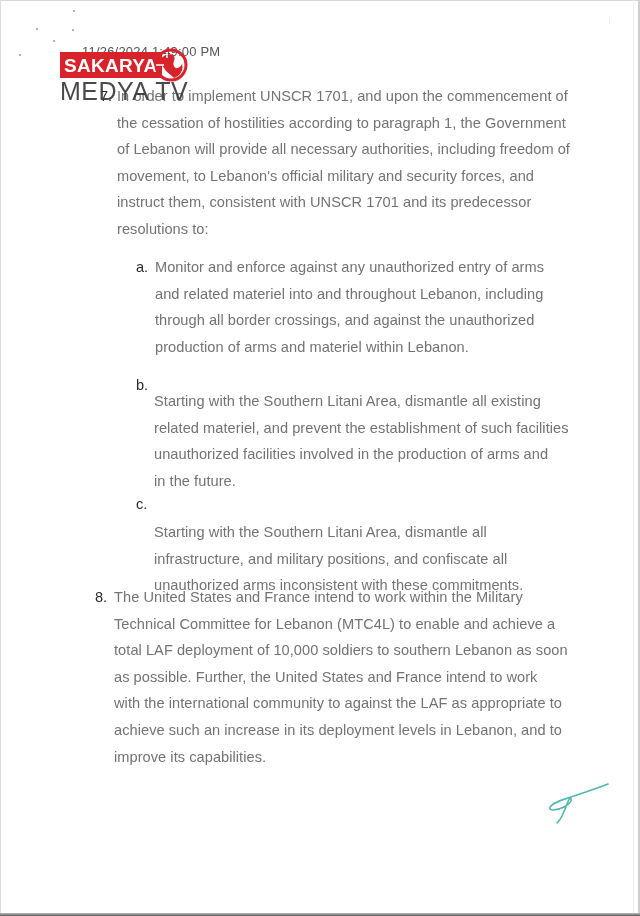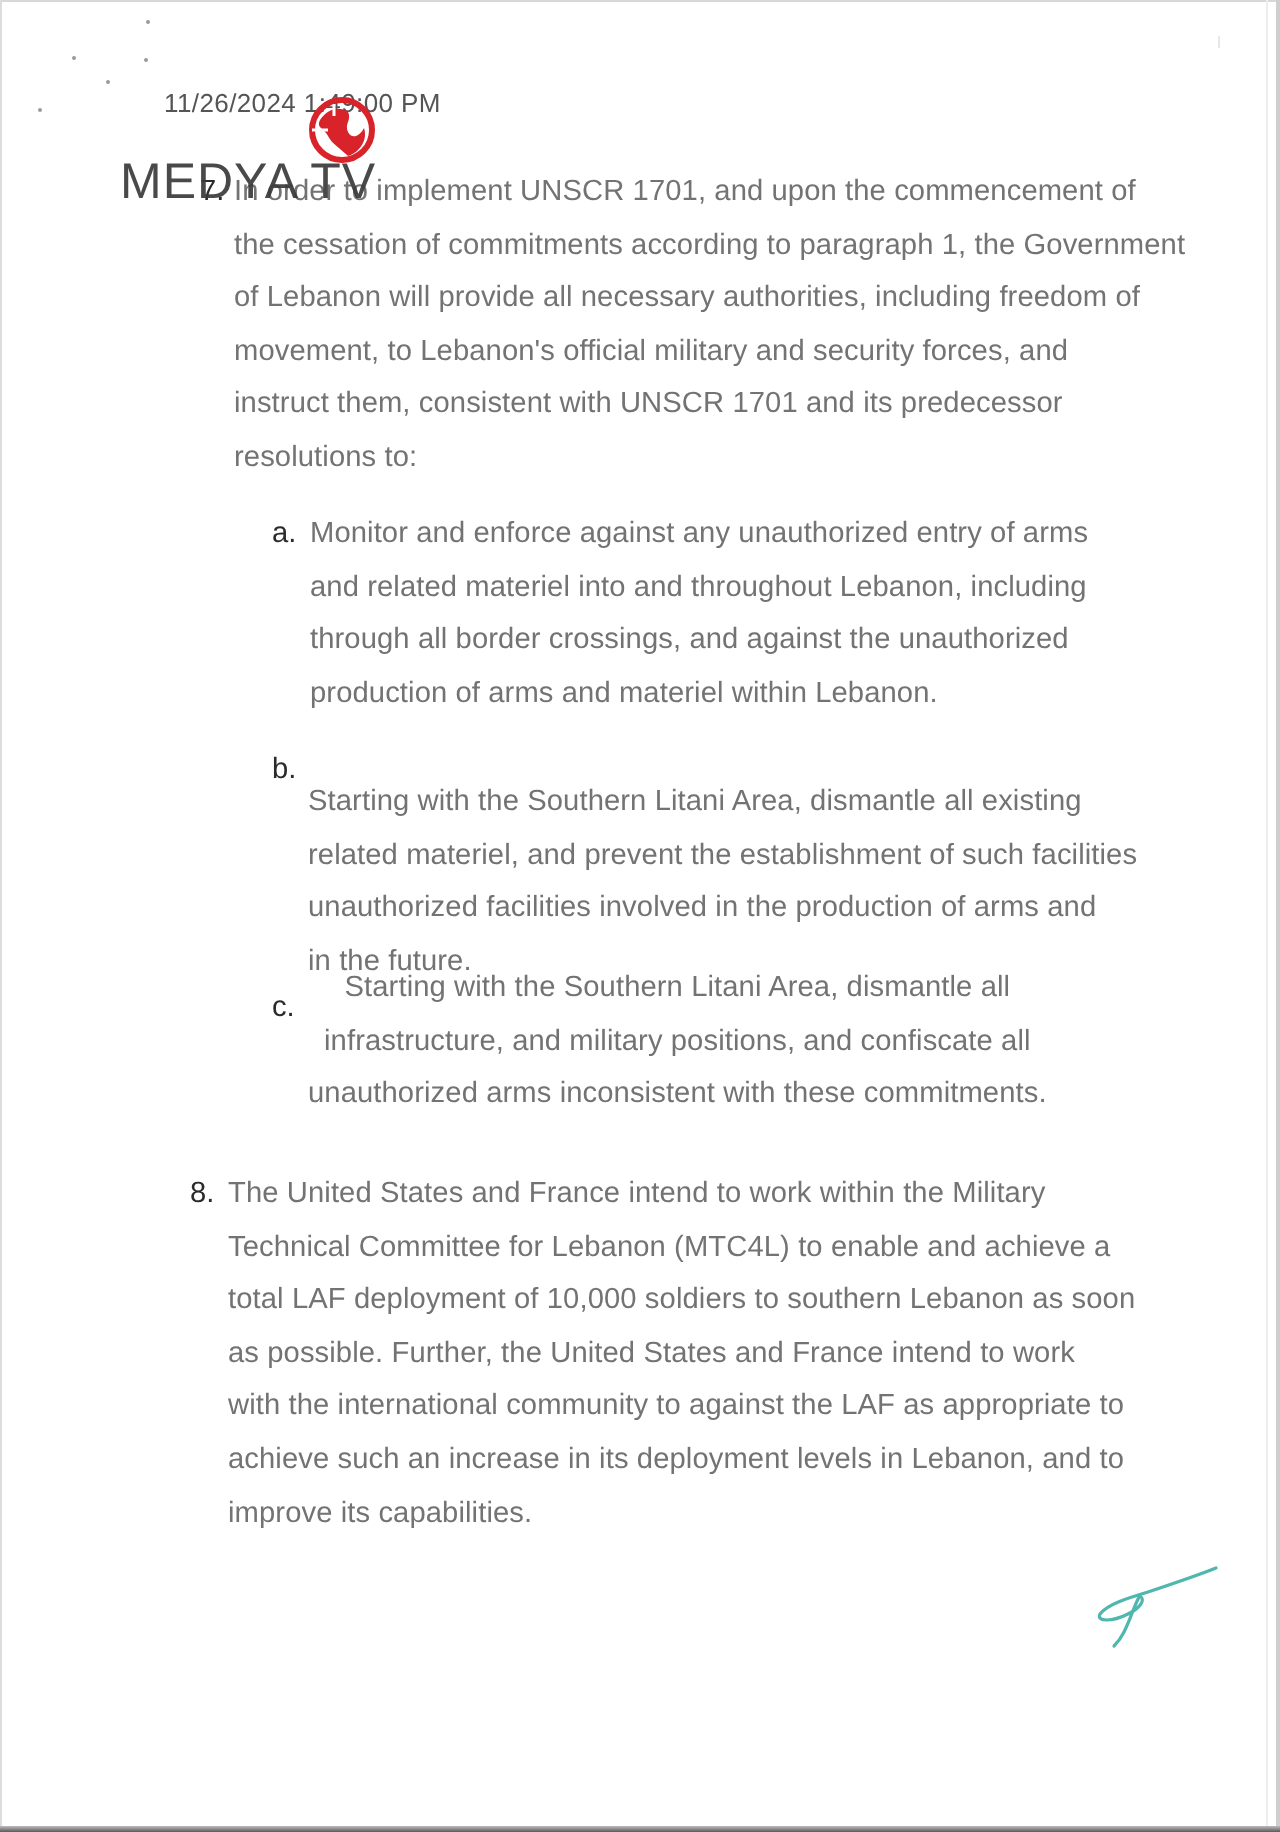--- a/index.html
+++ b/index.html
@@ -92,21 +92,21 @@
 
     .p7-num { position: absolute; left: 100px; top: 83px; font-size: 14.6px; line-height: 26.6px; color: #2b2b2b; }
     .p7 { left: 117px; top: 83px; }
 
     .sub-marker { position: absolute; font-size: 14.6px; line-height: 26.6px; color: #2b2b2b; }
     .sub-a-m { left: 136px; top: 254px; }
     .sub-a { left: 155px; top: 254px; }
     .sub-b-m { left: 136px; top: 372px; }
     .sub-b { left: 154px; top: 388px; }
     .sub-c-m { left: 136px; top: 491px; }
-    .sub-c { left: 154px; top: 481px; text-align: center; }
+    .sub-c { left: 154px; top: 519px; }
 
     .p8-num { position: absolute; left: 95px; top: 584px; font-size: 14.6px; line-height: 26.6px; color: #2b2b2b; }
     .p8 { left: 114px; top: 584px; }
 
     .signature {
       position: absolute;
       left: 540px; top: 778px;
       width: 80px; height: 50px;
     }
   </style>
@@ -125,21 +125,21 @@
   <div class="speck" style="left:72px;top:29px;"></div>
   <div class="speck" style="left:53px;top:40px;"></div>
   <div class="speck" style="left:19px;top:54px;"></div>
   <div class="speck" style="left:609px;top:18px;width:1px;height:6px;background:#e6e6e6;"></div>
 
   <div class="timestamp">11/26/2024 1:49:00 PM</div>
 
   <div class="p7-num">7.</div>
   <div class="doc-text p7">
     <span class="line">In order to implement UNSCR 1701, and upon the commencement of</span>
-    <span class="line">the cessation of commitments according to paragraph 1, the Government</span>
+    <span class="line">the cessation of hostilities according to paragraph 1, the Government</span>
     <span class="line">of Lebanon will provide all necessary authorities, including freedom of</span>
     <span class="line">movement, to Lebanon's official military and security forces, and</span>
     <span class="line">instruct them, consistent with UNSCR 1701 and its predecessor</span>
     <span class="line">resolutions to:</span>
   </div>
 
   <div class="sub-marker sub-a-m">a.</div>
   <div class="doc-text sub-a">
     <span class="line">Monitor and enforce against any unauthorized entry of arms</span>
     <span class="line">and related materiel into and throughout Lebanon, including</span>
@@ -167,20 +167,21 @@
     <span class="line">The United States and France intend to work within the Military</span>
     <span class="line">Technical Committee for Lebanon (MTC4L) to enable and achieve a</span>
     <span class="line">total LAF deployment of 10,000 soldiers to southern Lebanon as soon</span>
     <span class="line">as possible. Further, the United States and France intend to work</span>
     <span class="line">with the international community to against the LAF as appropriate to</span>
     <span class="line">achieve such an increase in its deployment levels in Lebanon, and to</span>
     <span class="line">improve its capabilities.</span>
   </div>
 
   <div class="logo">
+    <div class="logo-top">SAKARYA</div>
     <svg class="logo-globe" viewBox="0 0 34 34">
       <circle cx="17" cy="17" r="15" fill="none" stroke="#d8232a" stroke-width="3"></circle>
       <path d="M6 12 C10 6, 16 5, 20 8 C22 12, 18 14, 20 18 C22 22, 26 20, 28 16 C30 22, 26 28, 20 30 C16 26, 12 24, 10 20 C8 16, 4 16, 6 12 Z" fill="#d8232a"></path>
       <path d="M2 17 L10 17 M13 4 L13 10" stroke="#ffffff" stroke-width="1.5"></path>
     </svg>
     <div class="logo-bottom">MEDYA TV</div>
   </div>
 
   <svg class="signature" viewBox="0 0 80 50">
     <path d="M68 6 C58 10, 46 14, 34 18 C24 21, 14 24, 10 29 C8 33, 16 33, 24 29 C30 26, 33 22, 30 20 C28 22, 26 30, 22 38 C20 42, 18 44, 17 45" fill="none" stroke="#4fb7ad" stroke-width="1.6" stroke-linecap="round" stroke-linejoin="round"></path>

